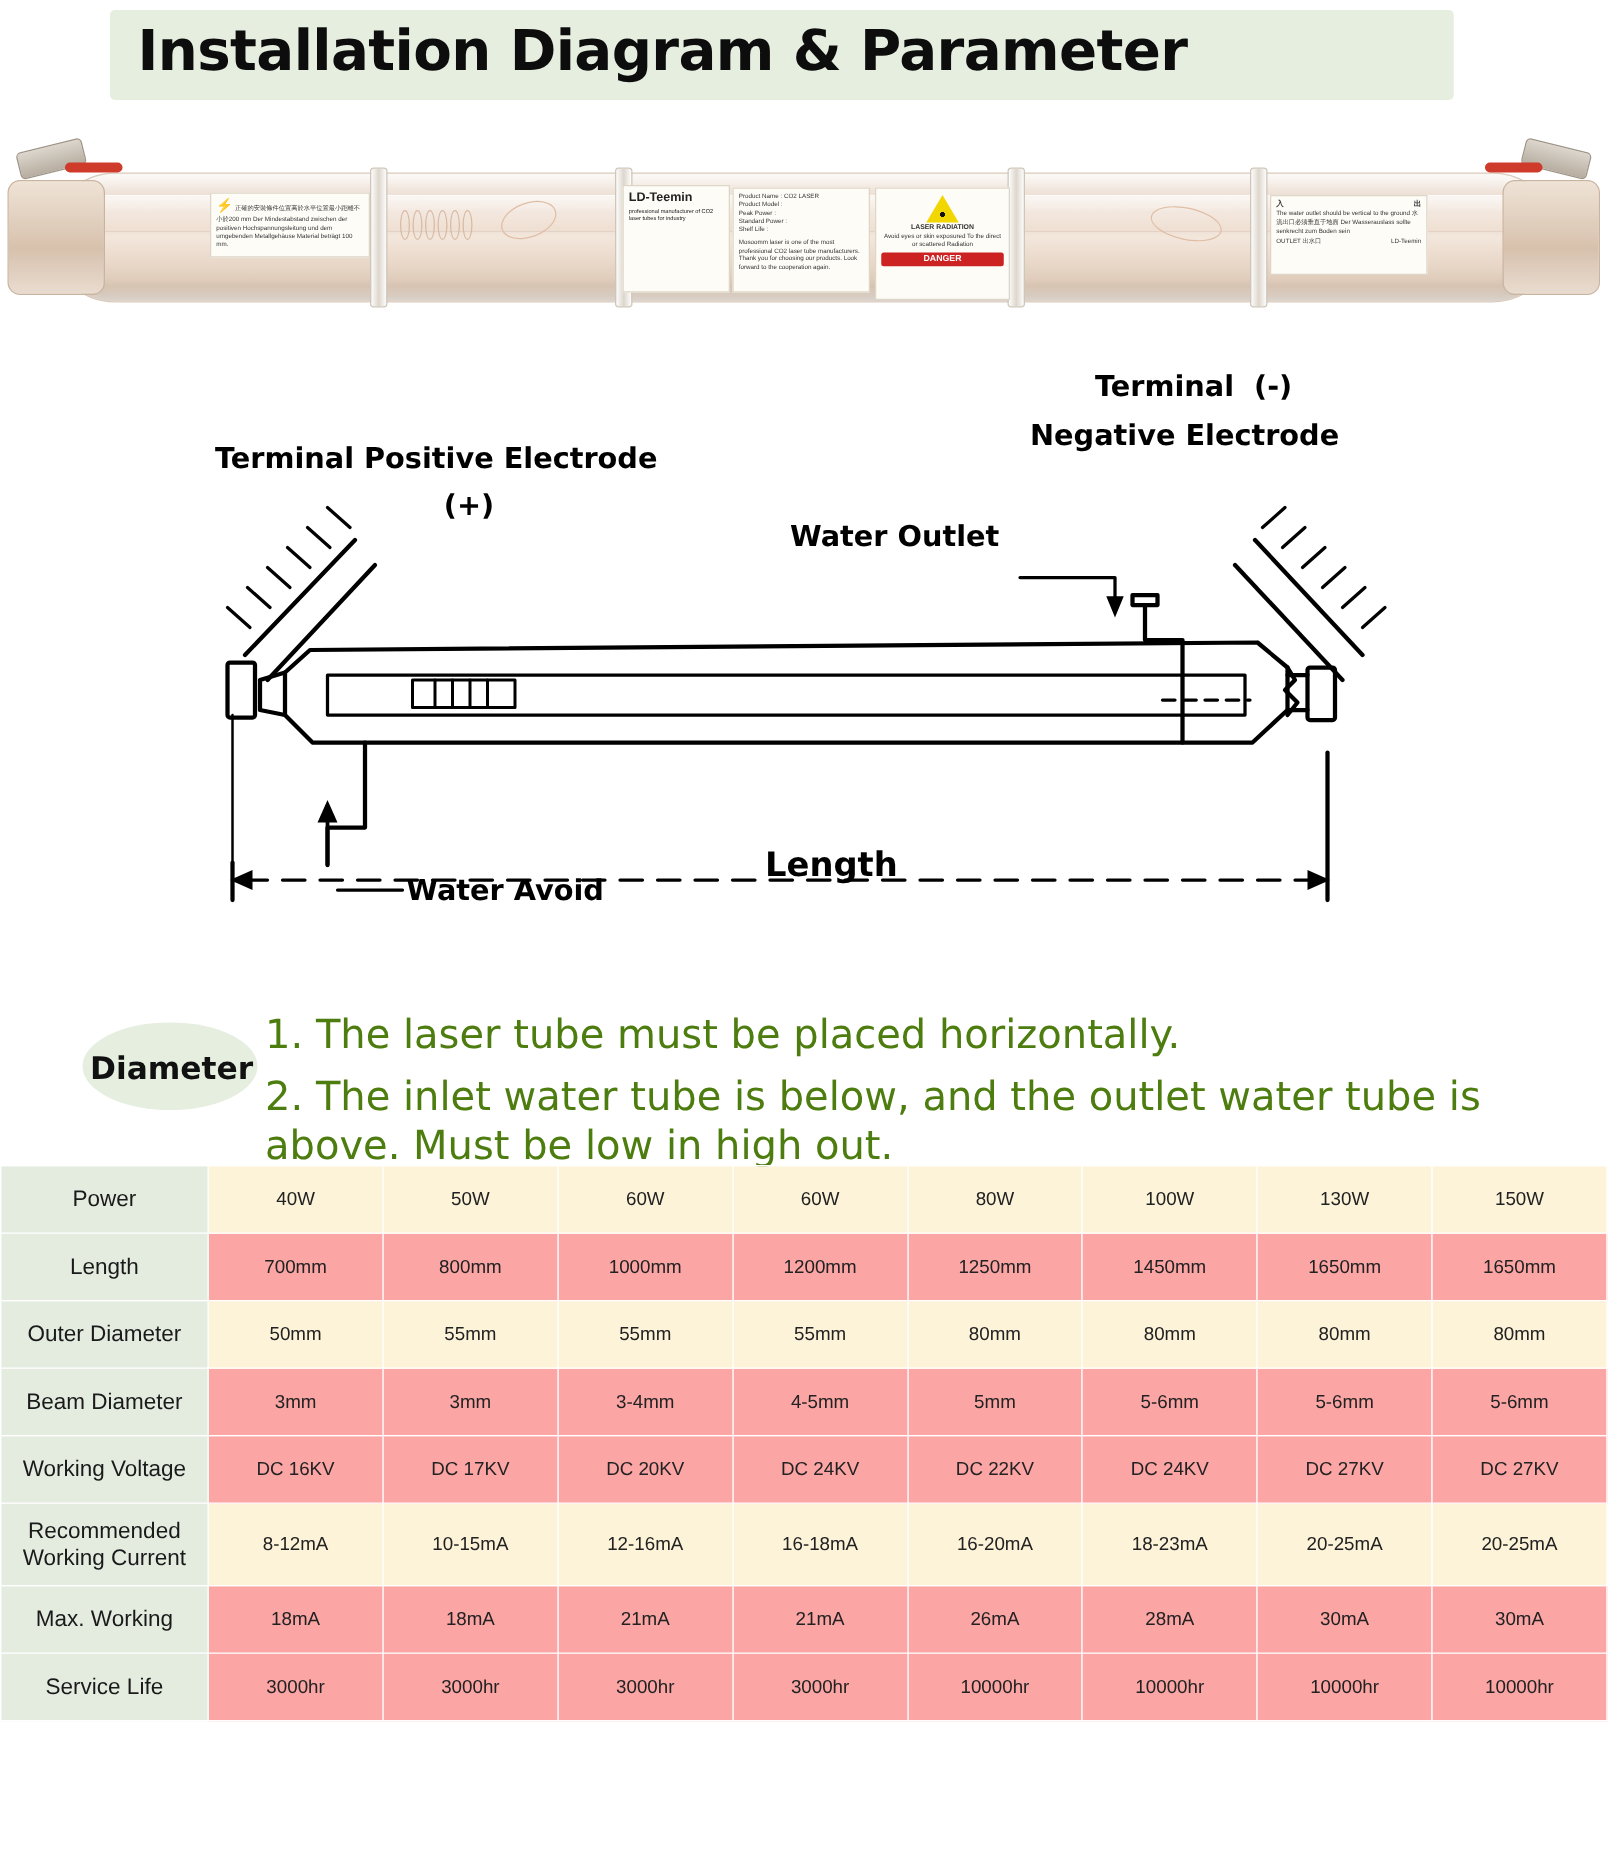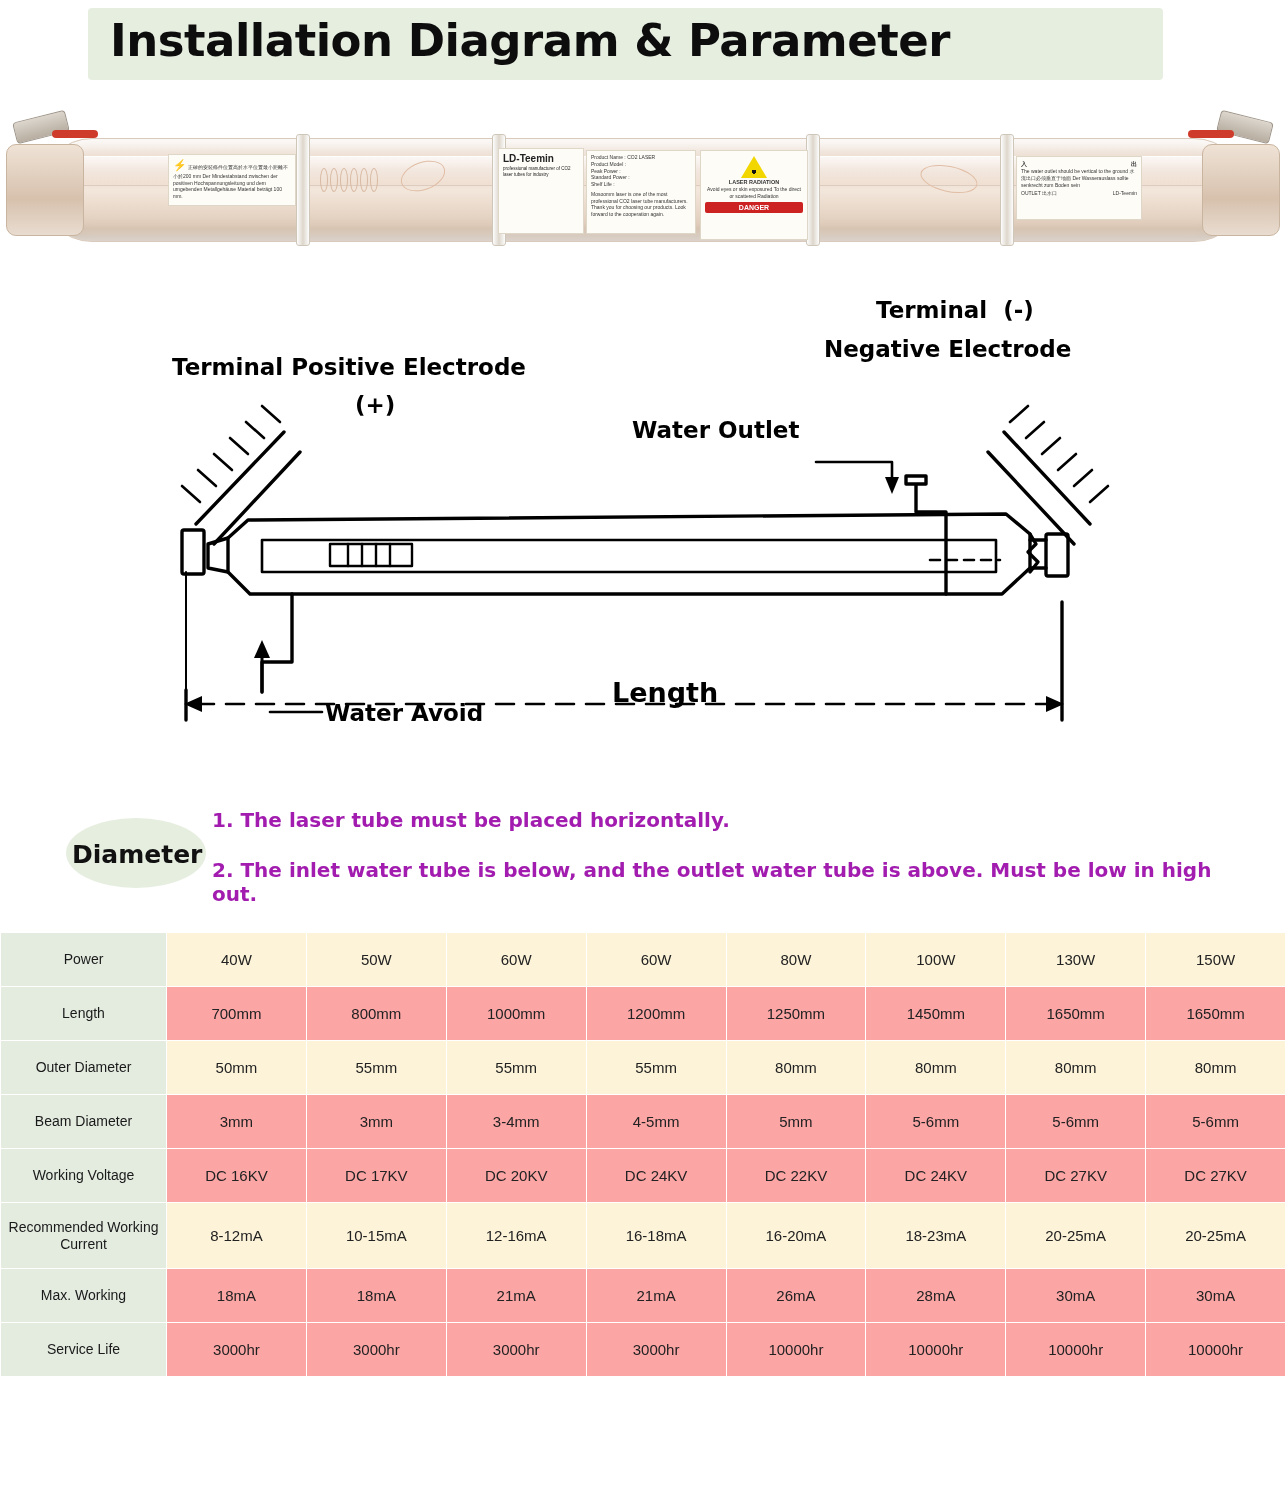--- a/index.html
+++ b/index.html
@@ -179,24 +179,24 @@
     position: absolute;
     left: 72px; top: 840px;
     width: 130px;
     text-align: center;
     font-size: 25px;
     font-weight: bold;
     font-family: "DejaVu Sans", sans-serif;
   }
   .note {
     position: absolute;
-    font-size: 20px;
-    font-weight: bold;
+    font-size: 32px;
+    font-weight: normal;
     font-family: "DejaVu Sans", sans-serif;
-    color: #a21caf;
+    color: #4d7c0f;
     line-height: 1.22;
   }
   .note1 { left: 212px; top: 808px; width: 1000px; }
   .note2 { left: 212px; top: 858px; width: 1010px; }
 
   
   .spec-table {
     position: absolute;
     left: 0; top: 932px;
     width: 1286px;
@@ -205,21 +205,21 @@
   }
   .spec-table td {
     border: 1px solid #ffffff;
     text-align: center;
     color: #222;
     padding: 0 2px;
   }
   .spec-table td.rowhead {
     background: #e4ece0;
     width: 166px;
-    font-size: 14px;
+    font-size: 18px;
     color: #1a1a1a;
     line-height: 1.2;
   }
   .spec-table td.cell { background: #fdf3d9; }
   .spec-table tr.alt td.cell { background: #fca5a5; }
   .spec-table tr { height: 54px; }
   .spec-table tr.tall { height: 66px; }
   .check { font-size: 17px; }
 </style>
 </head>

